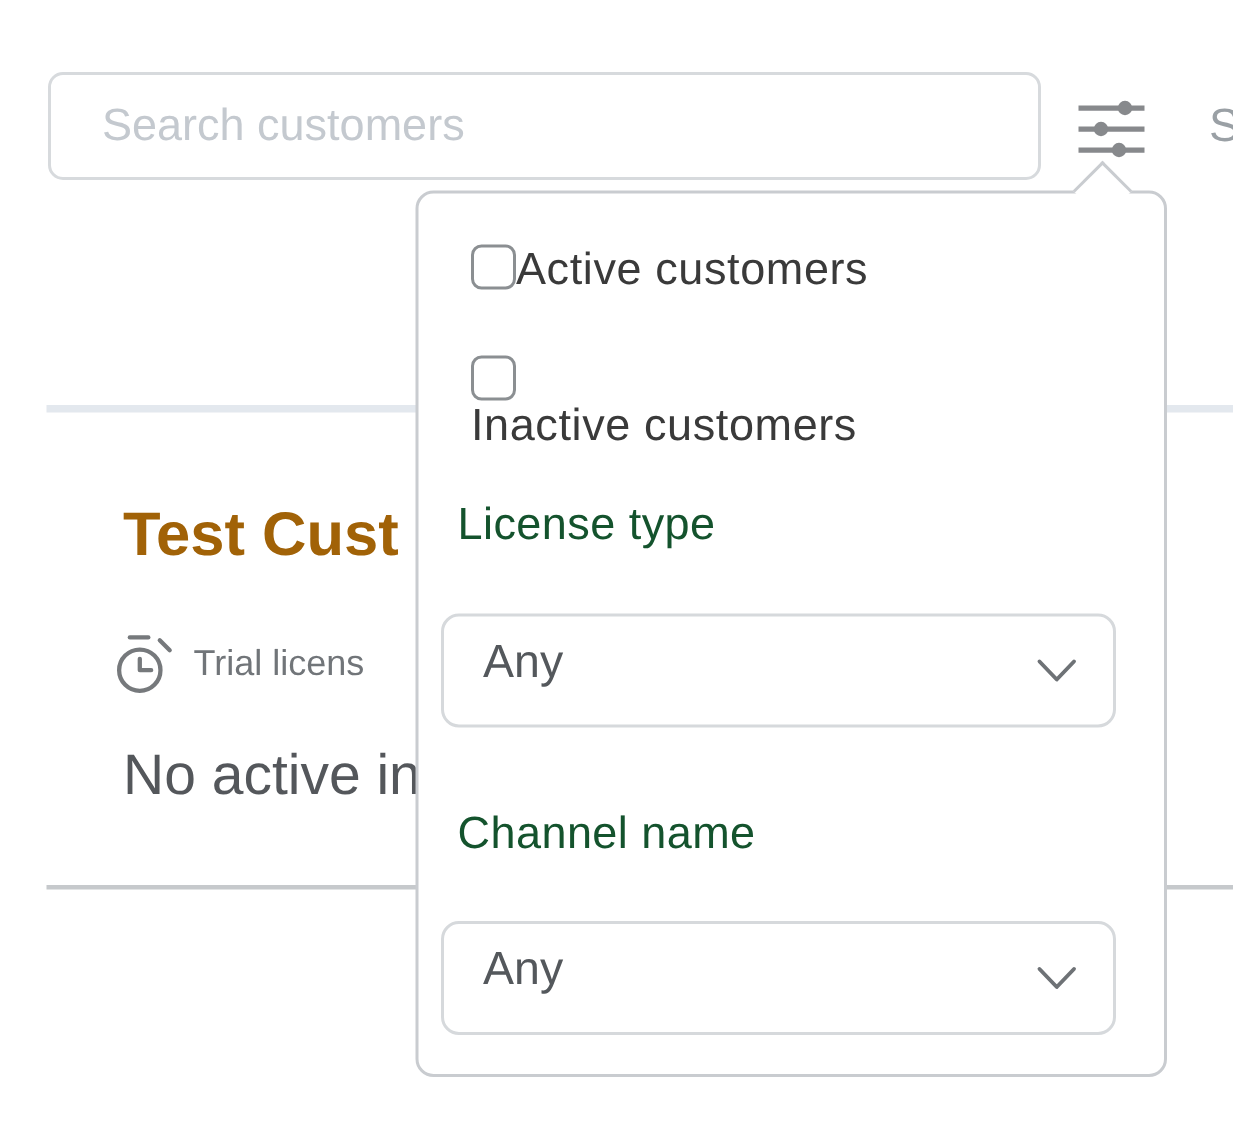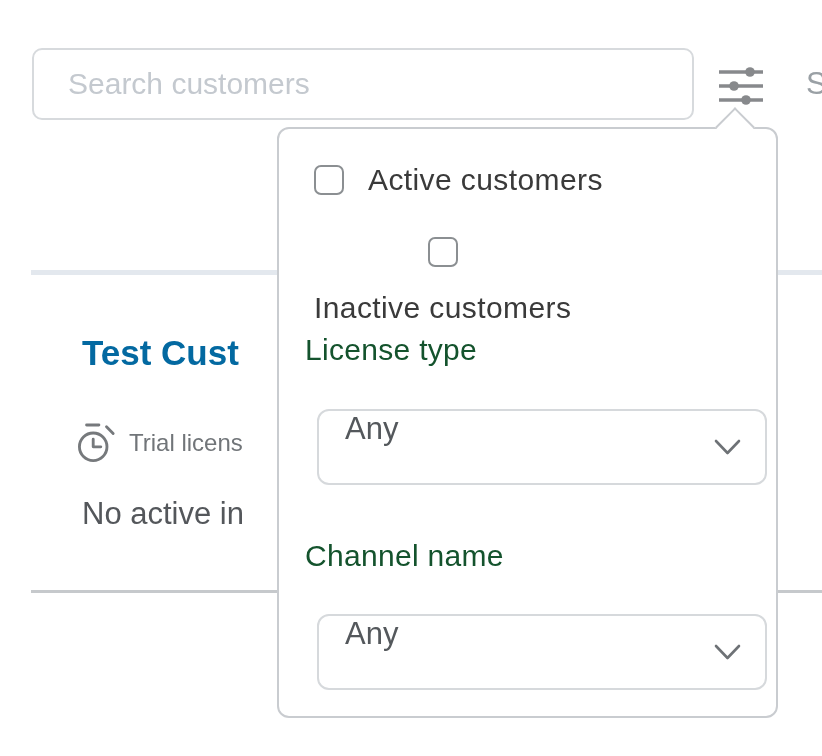--- a/index.html
+++ b/index.html
@@ -26,54 +26,54 @@
   }
   .s-fragment{
     position:absolute;left:806px;top:66px;font-size:31px;color:#9aa0a5;white-space:nowrap;
   }
 
   
   .divider-1{position:absolute;left:31px;top:270px;width:791px;height:5px;background:#e3e8ee;}
   .divider-2{position:absolute;left:31px;top:590px;width:791px;height:3px;background:#c6c9cc;}
   .bg-clip{position:absolute;left:0;top:0;width:278px;height:756px;overflow:hidden;}
   .customer-title{
-    position:absolute;left:82px;top:333px;font-size:35px;font-weight:700;color:#0369a1;white-space:nowrap;
+    position:absolute;left:82px;top:333px;font-size:41px;font-weight:700;color:#a16207;white-space:nowrap;
   }
   .trial-row{
     position:absolute;left:78px;top:420px;display:flex;align-items:center;gap:13px;height:46px;white-space:nowrap;
   }
   .trial-text{font-size:24px;color:#717579;}
   .status-text{
-    position:absolute;left:82px;top:496px;font-size:31px;color:#54575b;white-space:nowrap;
+    position:absolute;left:82px;top:496px;font-size:38px;color:#54575b;white-space:nowrap;
   }
 
   
   .popup{
     position:absolute;left:277px;top:127px;width:501px;height:591px;background:#fff;
     border:2px solid #c9ccd0;border-radius:12px;z-index:10;
   }
   .popup-notch{
     position:absolute;left:442px;top:-16px;width:28px;height:28px;background:#fff;
     border-top:2px solid #c9ccd0;border-left:2px solid #c9ccd0;transform:rotate(45deg);
   }
-  .checkbox-row{position:absolute;left:35px;display:flex;align-items:center;gap:24px;cursor:pointer;}
+  .checkbox-row{position:absolute;left:35px;display:flex;gap:0;cursor:pointer;}
   .checkbox-row.row-1{top:34px;}
   .checkbox-row.row-2{top:108px;flex-direction:column;}
   .checkbox{
     width:30px;height:30px;border:2.5px solid #8b8f92;border-radius:7px;background:#fff;flex:0 0 auto;
   }
   .checkbox-label{font-size:30px;color:#3a3a3a;letter-spacing:.4px;white-space:nowrap;}
   .field-label{
     position:absolute;left:26px;font-size:30px;color:#14532d;letter-spacing:.3px;white-space:nowrap;
   }
   .label-license{top:204px;}
   .label-channel{top:410px;}
   .select{
-    position:absolute;left:38px;width:450px;height:76px;border:2px solid #d6d9dc;border-radius:12px;
-    background:#fff;display:flex;align-items:flex-start;padding:0 60px 12px 26px;cursor:pointer;
+    position:absolute;left:15px;width:450px;height:76px;border:2px solid #d6d9dc;border-radius:12px;
+    background:#fff;display:flex;align-items:center;padding:0 60px 12px 26px;cursor:pointer;
   }
   .select-1{top:280px;}
   .select-2{top:485px;}
   .select-value{font-size:31px;color:#54585c;white-space:nowrap;}
   .select-chevron{position:absolute;right:24px;top:50%;margin-top:-8px;}
 </style>
 </head>
 <body>
 
 <div class="canvas">

